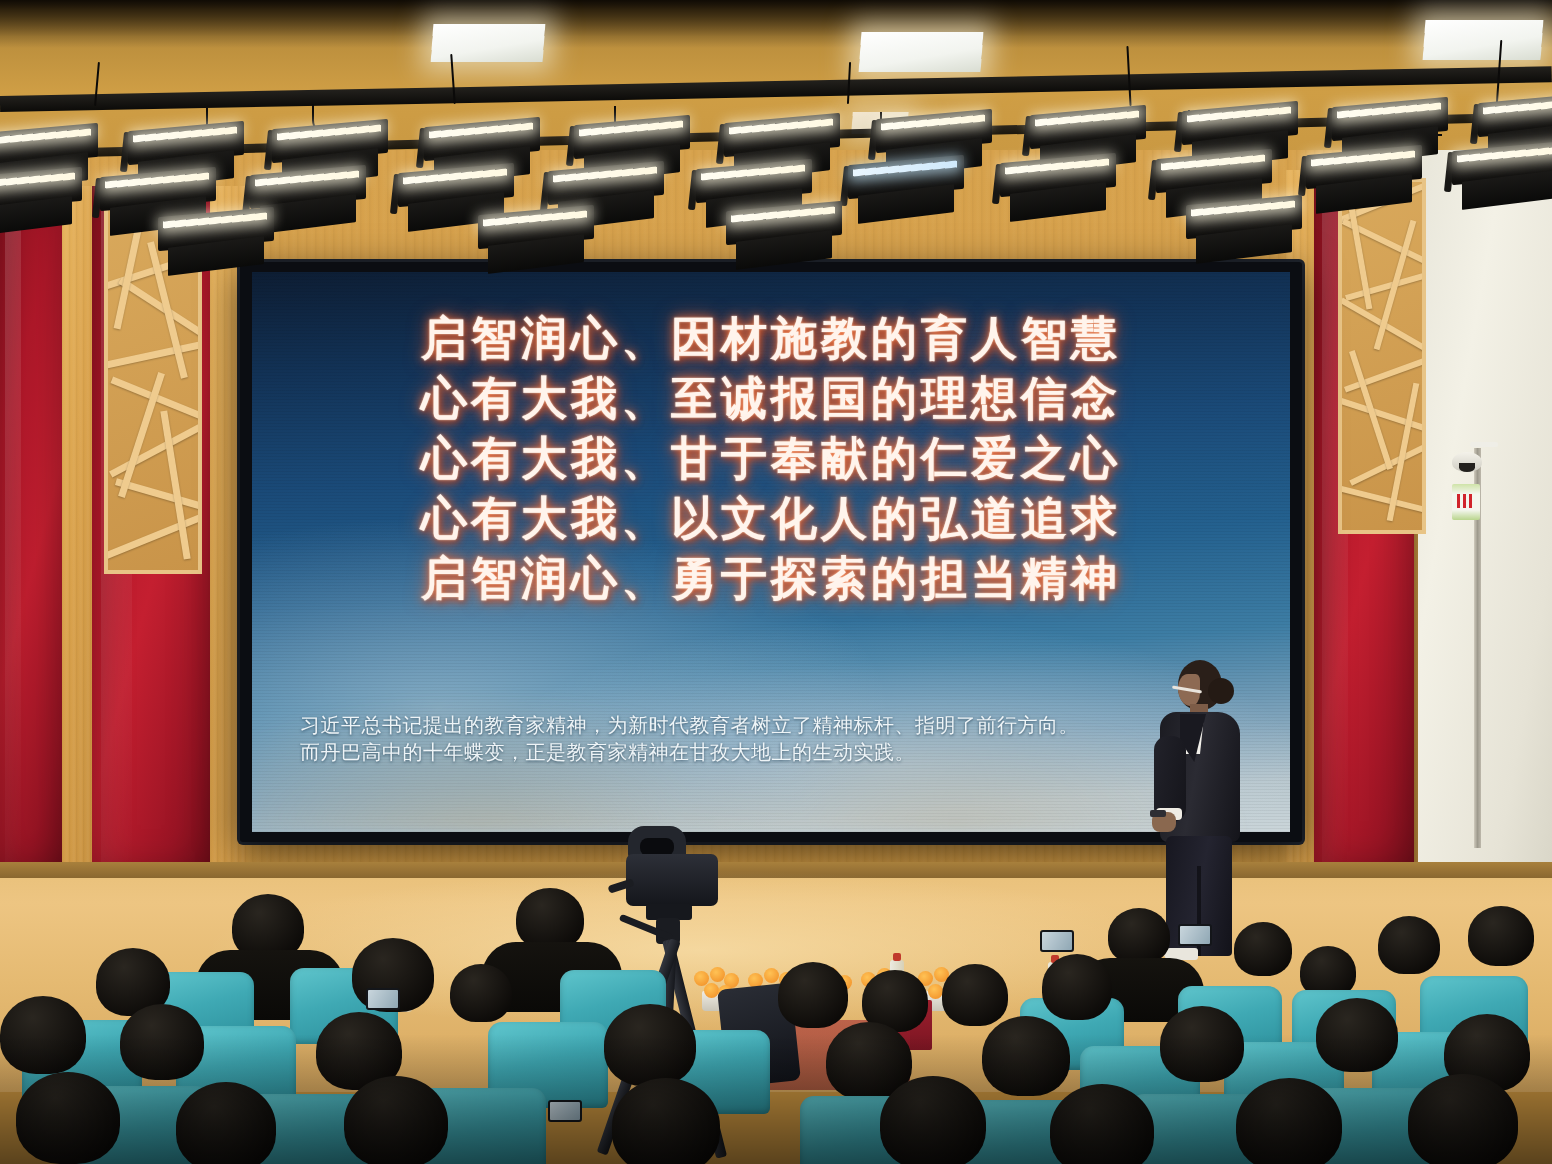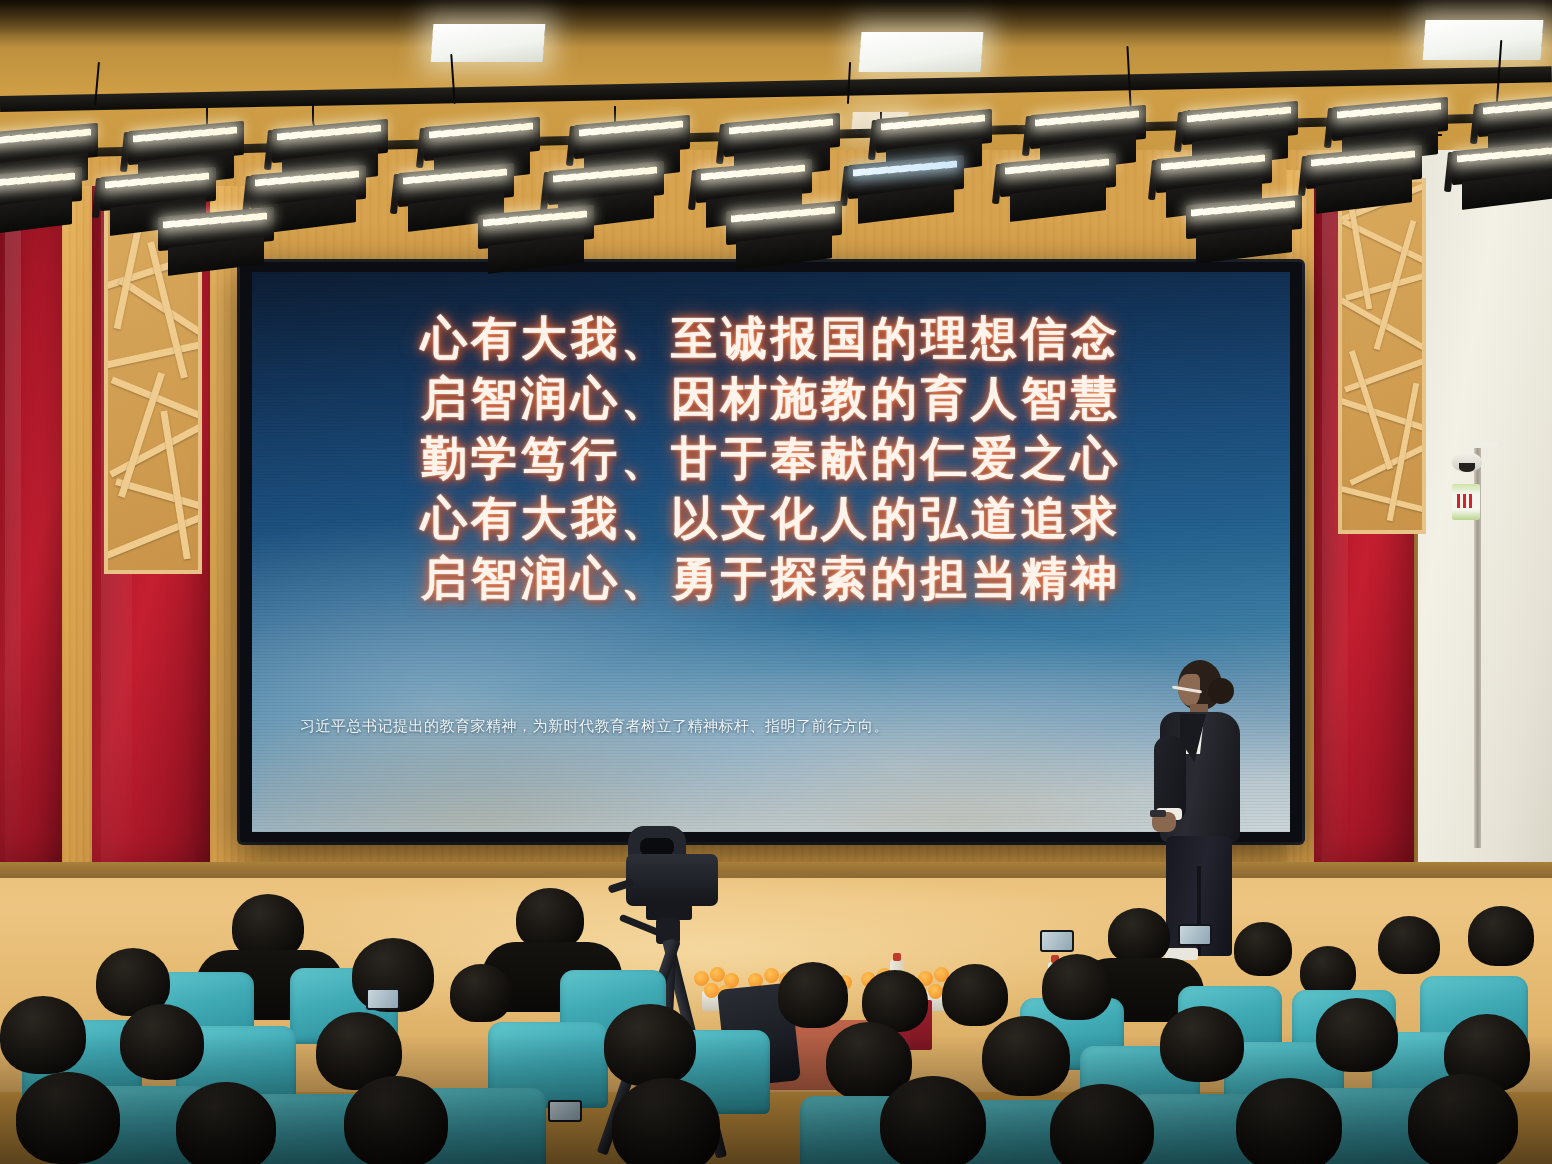--- a/index.html
+++ b/index.html
@@ -140,21 +140,21 @@
     color:#fff4ec;
     text-shadow:
       0 0 2px #ffd9c0,
       0 0 10px rgba(255,120,60,.95),
       0 0 20px rgba(255,90,40,.7),
       2px 3px 6px rgba(120,20,0,.55);
     white-space:nowrap;
   }
   .slide-sub{
     position:absolute;left:48px;right:40px;top:440px;
-    font-size:15px;line-height:27px;
+    font-size:20px;line-height:27px;
     color:#eef4f7;
     letter-spacing:.5px;
     text-shadow:0 1px 3px rgba(30,60,80,.8);
   }
 
   
   .presenter{position:absolute;left:1150px;top:660px;width:110px;height:300px;}
   .p-head{position:absolute;left:28px;top:0;width:44px;height:50px;background:#2a1f19;border-radius:50% 50% 45% 45%;}
   .p-face{position:absolute;left:28px;top:14px;width:22px;height:32px;background:#8d6a53;border-radius:45% 20% 40% 55%;}
   .p-bun{position:absolute;left:58px;top:18px;width:26px;height:26px;background:#241a14;border-radius:50%;}
@@ -334,29 +334,30 @@
   <div class="cam-dome"></div>
   <div class="sign">
       <i></i>
     </div>
 
   <div class="screen-frame">
     <div class="screen">
       <div class="screen-mist"></div>
 
       <div class="slide-lines">
+        <div class="sl">启智润心、因材施教的育人智慧</div>
         <div class="sl">心有大我、至诚报国的理想信念</div>
-        <div class="sl">启智润心、因材施教的育人智慧</div>
-        <div class="sl">勤学笃行、甘于奉献的仁爱之心</div>
+        <div class="sl">心有大我、甘于奉献的仁爱之心</div>
         <div class="sl">心有大我、以文化人的弘道追求</div>
         <div class="sl">启智润心、勇于探索的担当精神</div>
       </div>
 
       <div class="slide-sub">
         <div>习近平总书记提出的教育家精神，为新时代教育者树立了精神标杆、指明了前行方向。</div>
+        <div>而丹巴高中的十年蝶变，正是教育家精神在甘孜大地上的生动实践。</div>
       </div>
     </div>
   </div>
 
   <div class="stage-floor"></div>
   <div class="stage-front"></div>
   <div class="stage-glow"></div>
 
   <div class="presenter">
     <div class="p-head"></div>

